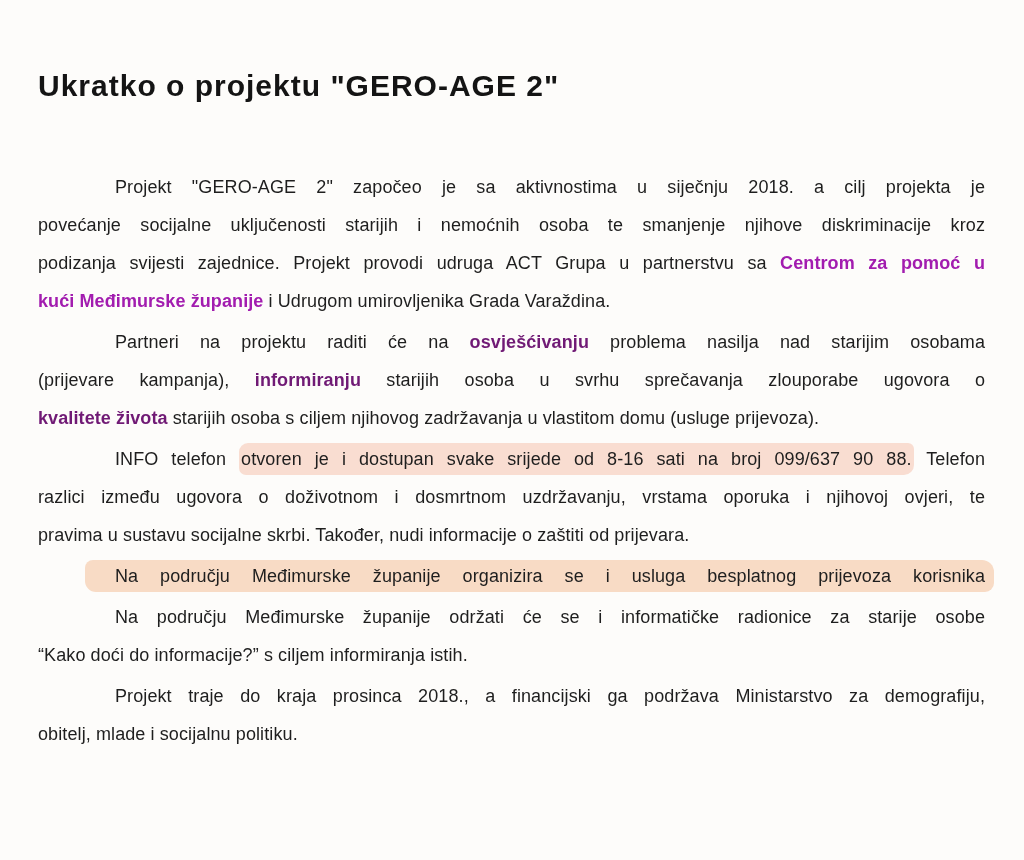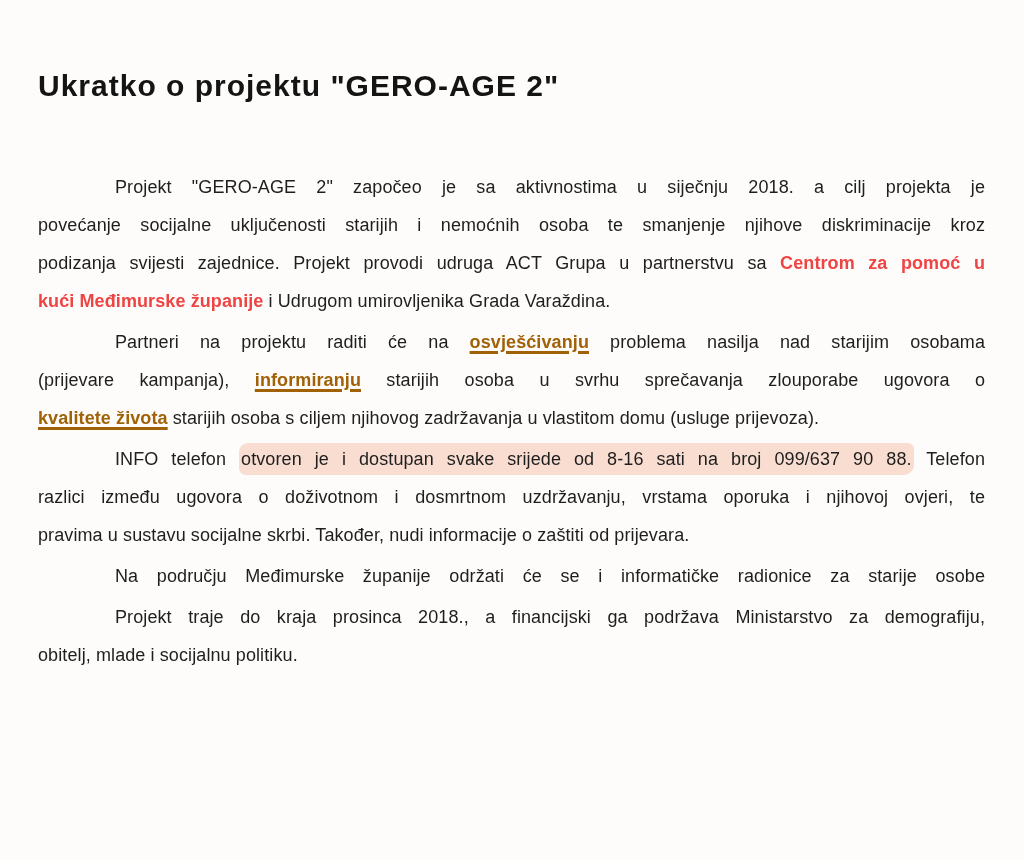--- a/index.html
+++ b/index.html
@@ -23,24 +23,23 @@
   .para { margin: 0 0 3px 0; }
   .line {
     height: 38px; line-height: 38px;
     font-size: 18px; letter-spacing: 0.1px;
     text-align: justify; text-align-last: justify;
     white-space: normal;
   }
   .line.indent { padding-left: 77px; }
   .line.last { text-align: left; text-align-last: left; }
   .seg { position: relative; z-index: 1; }
-  .b  { font-weight: 700; color: #ef4444; }
+  .b  { font-weight: 700; color: #a21caf; }
   .bu {
-    font-weight: 700; color: #a16207;
-    text-decoration: underline;
+    font-weight: 700; color: #701a75;
     text-decoration-thickness: 2.5px;
     text-underline-offset: 3px;
   }
   
   .hl {
     background: var(--highlight-info, #f9ddd1);
     padding: 6px 2px;
     border-radius: 9px 6px 10px 7px;
     box-decoration-break: clone;
   }
@@ -102,25 +101,31 @@
       </div>
       <div class="line">
         <span class="seg">razlici između ugovora o doživotnom i dosmrtnom uzdržavanju, vrstama oporuka i njihovoj ovjeri, te</span>
       </div>
       <div class="line last">
         <span class="seg">pravima u sustavu socijalne skrbi. Također, nudi informacije o zaštiti od prijevara.</span>
       </div>
     </div>
 
     <div class="para">
+      <div class="line indent">
+        <span class="seg mk mk-l1">Na području Međimurske županije organizira se i usluga besplatnog prijevoza korisnika</span>
+      </div>
     </div>
 
     <div class="para">
       <div class="line indent">
         <span class="seg">Na području Međimurske županije održati će se i informatičke radionice za starije osobe</span>
+      </div>
+      <div class="line last">
+        <span class="seg">“Kako doći do informacije?” s ciljem informiranja istih.</span>
       </div>
     </div>
 
     <div class="para">
       <div class="line indent">
         <span class="seg">Projekt traje do kraja prosinca 2018., a financijski ga podržava Ministarstvo za demografiju,</span>
       </div>
       <div class="line last">
         <span class="seg">obitelj, mlade i socijalnu politiku.</span>
       </div>

